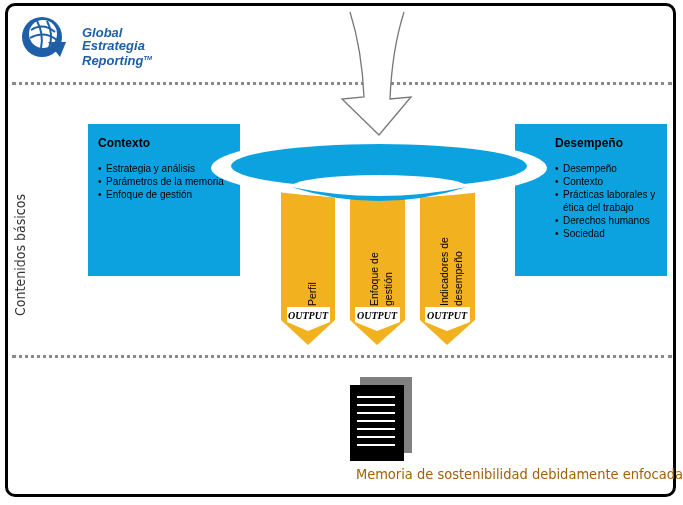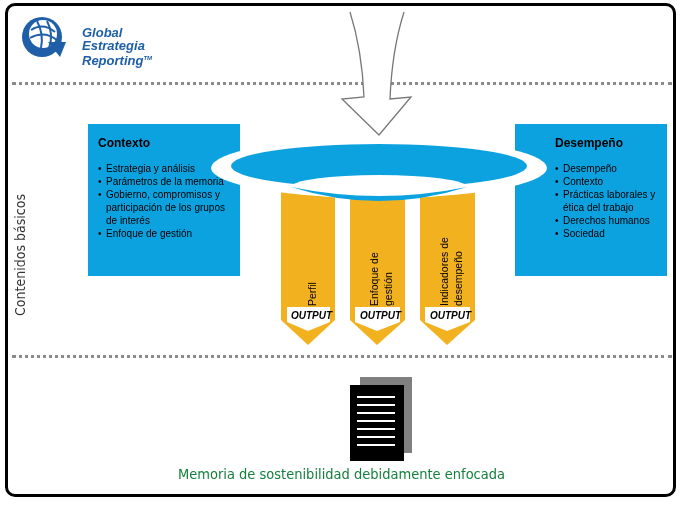--- a/index.html
+++ b/index.html
@@ -15,22 +15,22 @@
   .box { position: absolute; background: #0ca2e0; color: #fff; }
   .box h3 { margin: 0; font-size: 12px; font-weight: bold; color: #000; }
   .box ul { margin: 12px 0 0 0; padding: 0; list-style: none; font-size: 10px; line-height: 13px; color: #000; }
   .box li { padding-left: 8px; position: relative; }
   .box li::before { content: "•"; position: absolute; left: 0; }
   .box-left { left: 88px; top: 124px; width: 152px; height: 152px; padding: 12px 10px; box-sizing: border-box; }
   .box-right { left: 515px; top: 124px; width: 152px; height: 152px; padding: 12px 6px 12px 40px; box-sizing: border-box; }
   svg.main { position: absolute; left: 0; top: 0; }
   .tab-label { position: absolute; width: 60px; height: 110px; }
   .tab-label span { position: absolute; left: 50%; bottom: 0; transform-origin: left bottom; transform: rotate(-90deg); white-space: nowrap; font-size: 10.5px; line-height: 12px; color: #000; }
-  .output { position: absolute; width: 48px; text-align: right; font-style: italic; font-weight: bold; font-size: 10px; color: #000; }
-  .caption { position: absolute; left: 0; width: 683px; top: 466px; text-align: center; font-size: 14.5px; color: #15803d; font-family: "DejaVu Sans Condensed", "DejaVu Sans", sans-serif; }
+  .output { position: absolute; width: 48px; text-align: center; font-style: italic; font-weight: bold; font-size: 10px; color: #000; font-family: Liberation Serif, serif; }
+  .caption { position: absolute; left: 0; width: 683px; top: 466px; text-align: right; font-size: 14.5px; color: #a16207; font-family: "DejaVu Sans Condensed", "DejaVu Sans", sans-serif; }
 </style>
 </head>
 <body>
 
 <div class="frame"></div>
 
 <div class="logo">
   <svg width="60" height="50" viewBox="0 0 60 50">
     <circle cx="28" cy="25" r="20" fill="#1f5fa8"></circle>
     <circle cx="29" cy="22" r="14" fill="#fff"></circle>
@@ -54,21 +54,20 @@
 
 <div class="side-label">
   <span>Contenidos básicos</span>
 </div>
 
 <div class="box box-left">
   <h3>Contexto</h3>
   <ul>
     <li>Estrategia y análisis</li>
     <li>Parámetros de la memoria</li>
-    <li>Gobierno, compromisos y participación de los grupos de interés</li>
     <li>Enfoque de gestión</li>
   </ul>
 </div>
 
 <div class="box box-right">
   <h3>Desempeño</h3>
   <ul>
     <li>Desempeño</li>
     <li>Contexto</li>
     <li>Prácticas laborales y ética del trabajo</li>

